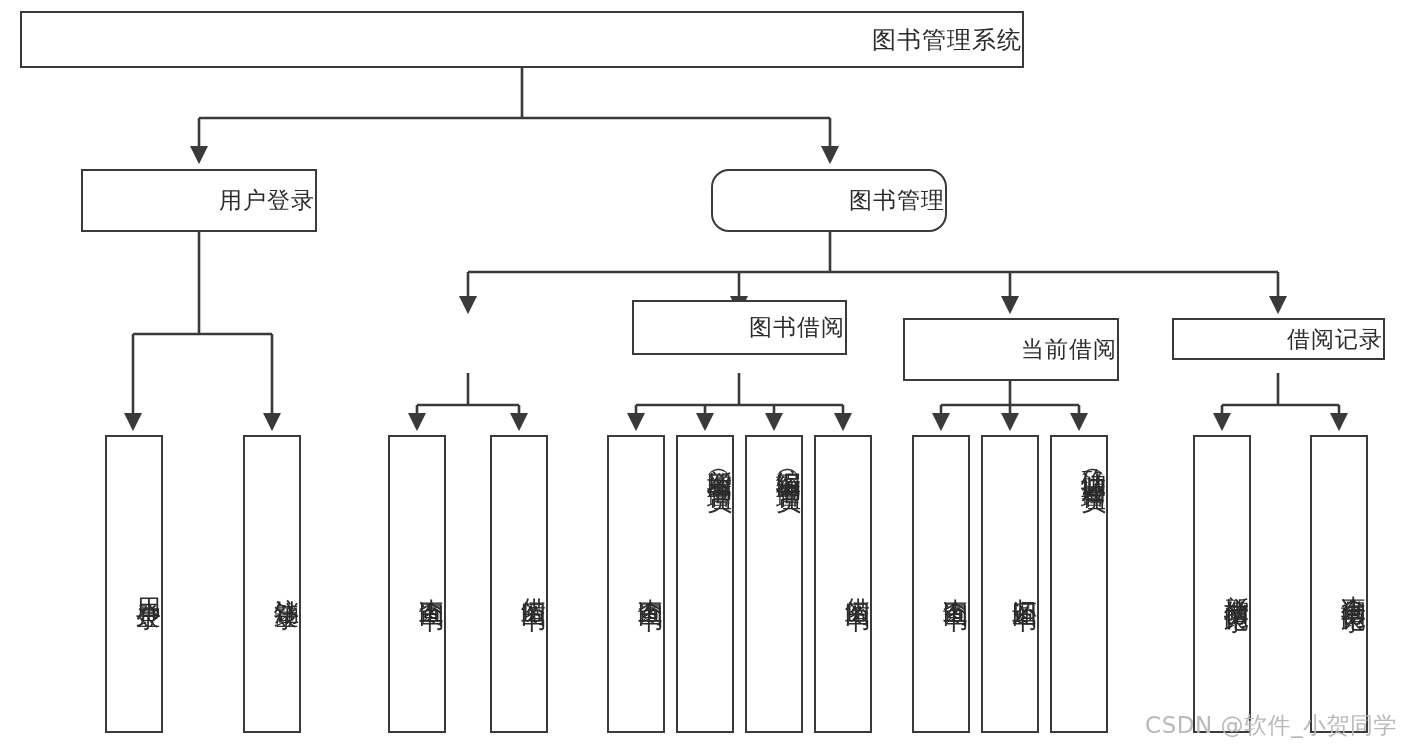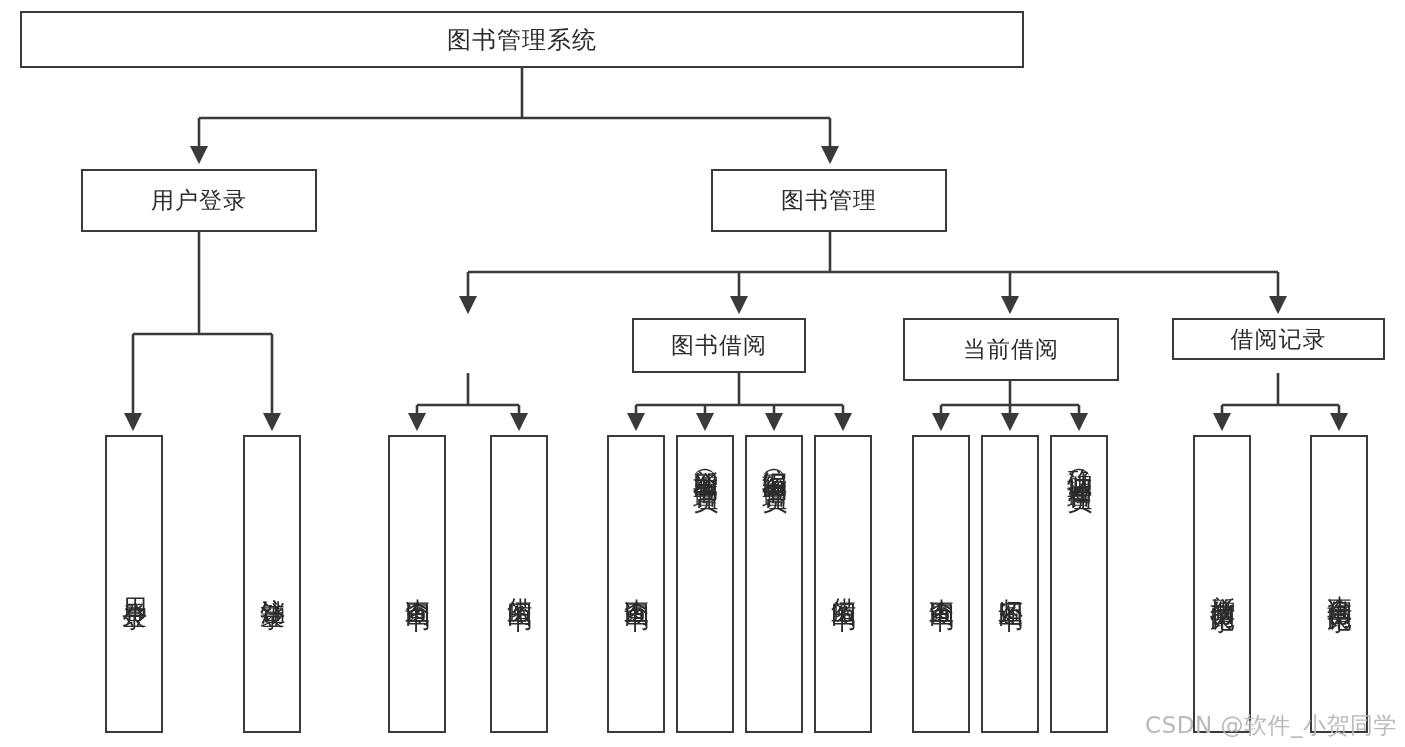--- a/index.html
+++ b/index.html
@@ -14,21 +14,21 @@
   #canvas{position:absolute;left:0;top:0;width:1405px;height:747px;}
   svg#edges{position:absolute;left:0;top:0;width:1405px;height:747px;}
 
   .node{
     position:absolute;
     box-sizing:border-box;
     background:#ffffff;
     border:2.5px solid #3a3a3a;
     display:flex;
     align-items:center;
-    justify-content:center;
+    justify-content:flex-end;
     color:#2b2b2b;
   }
   .node .lbl{
     display:block;
     white-space:nowrap;
     letter-spacing:1px;
   }
   
   .h-node .lbl{font-size:23px;}
   .root .lbl{font-size:24px;}
@@ -115,25 +115,25 @@
     </g>
   </svg>
 
   <div class="node h-node root" style="left:20px;top:11px;width:1004px;height:57px;">
     <span class="lbl">图书管理系统</span>
   </div>
 
   <div class="node h-node" style="left:81px;top:169px;width:236px;height:63px;">
     <span class="lbl">用户登录</span>
   </div>
-  <div class="node h-node" style="left:711px;top:169px;width:236px;height:63px;">
+  <div class="node h-node" style="left:711px;top:169px;width:236px;height:63px;border-radius:18px;">
     <span class="lbl">图书管理</span>
   </div>
 
-  <div class="node h-node" style="left:632px;top:318px;width:174px;height:55px;">
+  <div class="node h-node" style="left:632px;top:300px;width:215px;height:55px;">
     <span class="lbl">图书借阅</span>
   </div>
   <div class="node h-node" style="left:903px;top:318px;width:216px;height:63px;">
     <span class="lbl">当前借阅</span>
   </div>
   <div class="node h-node" style="left:1172px;top:318px;width:213px;height:42px;">
     <span class="lbl">借阅记录</span>
   </div>
 
   <div class="node v-node centered" style="left:105px;top:435px;width:58px;height:298px;">

